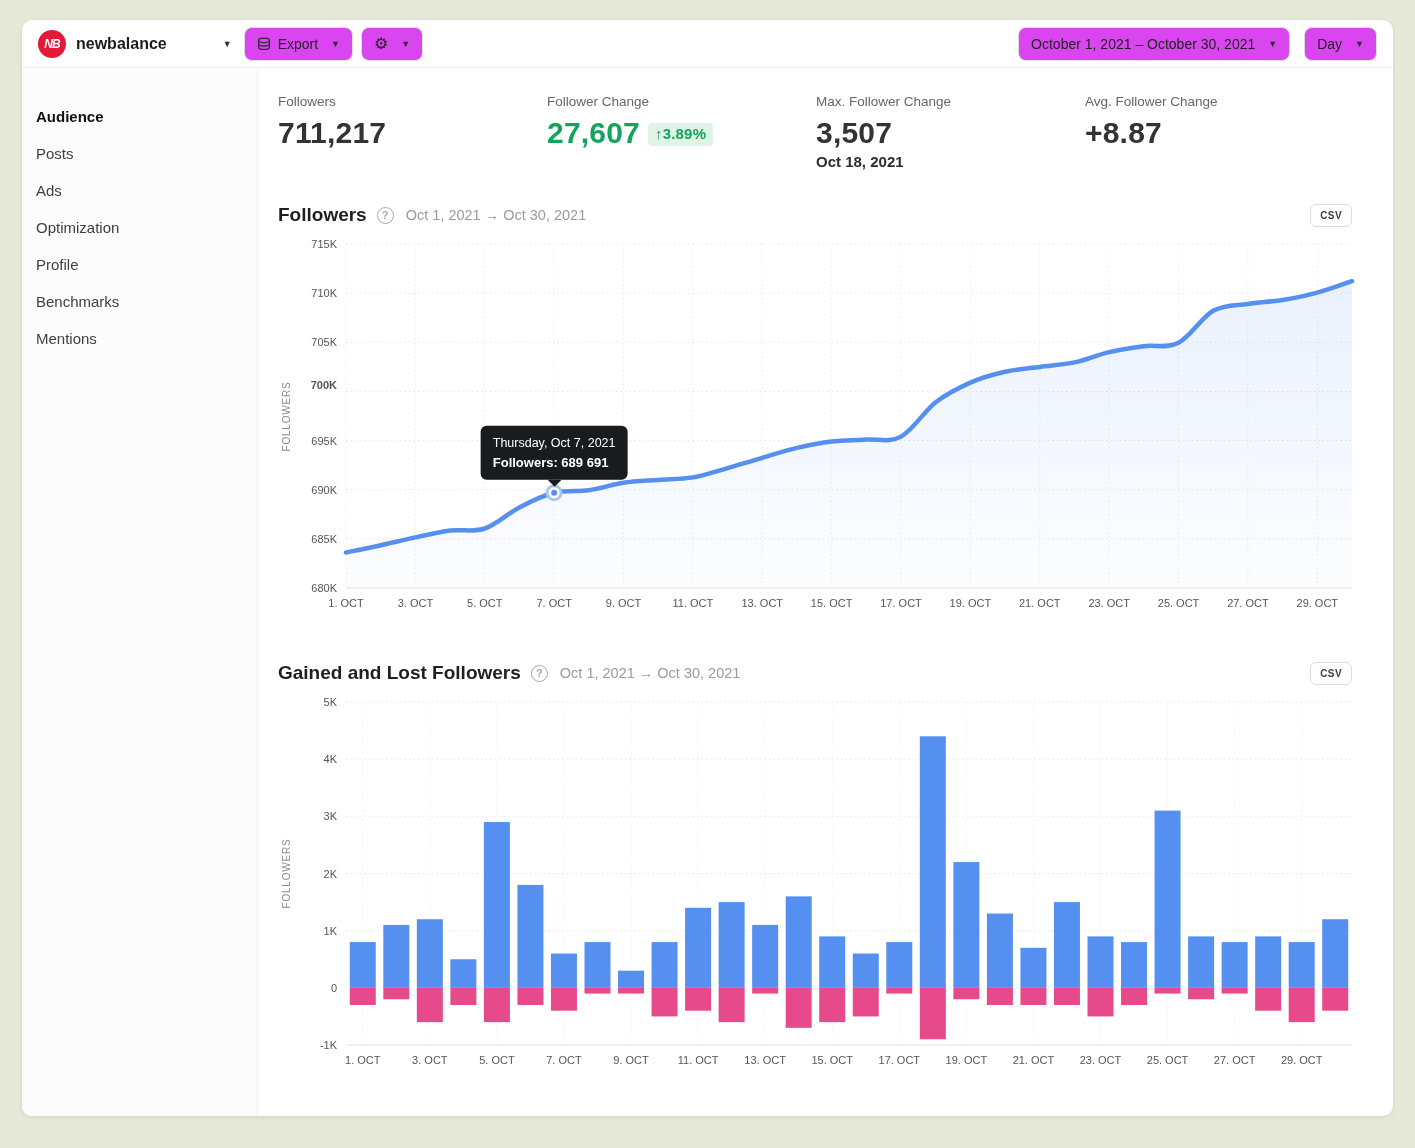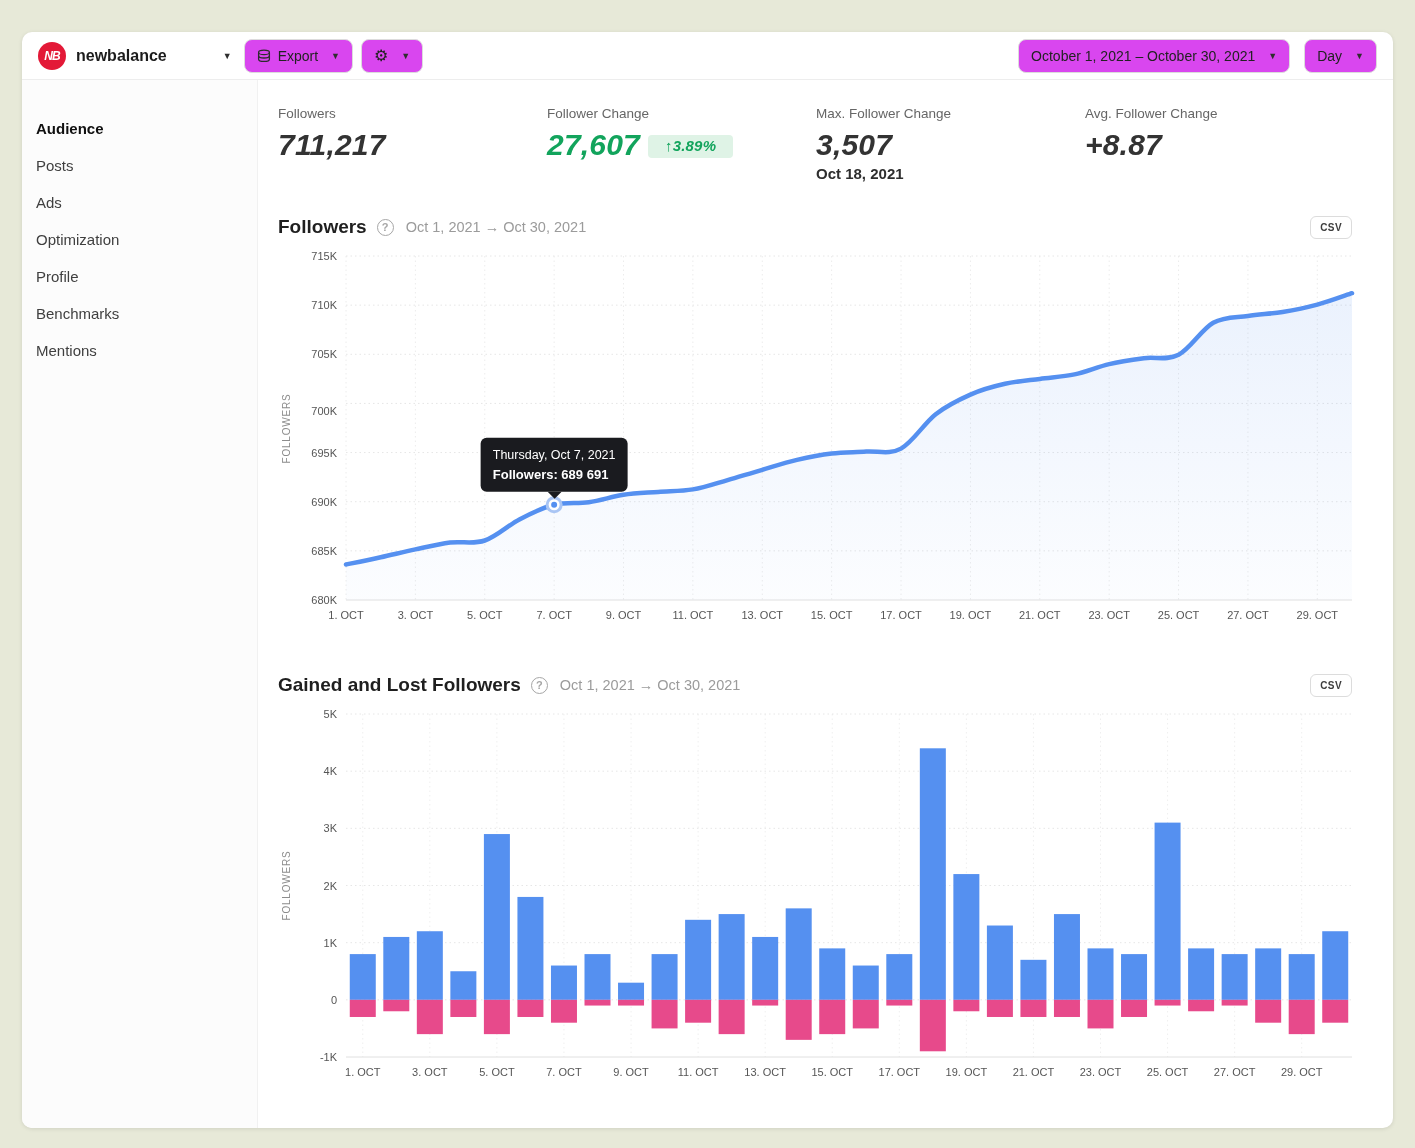--- a/index.html
+++ b/index.html
@@ -5,21 +5,21 @@
   * { box-sizing: border-box; }
   html,body { margin:0; padding:0; }
   body {
     background:#E7E9D8;
     font-family:"Liberation Sans", sans-serif;
     color:#2E2E2E;
     width:1415px; height:1148px;
   }
   .window {
     width:1371px; height:1096px;
-    margin:32px auto 22px;
+    margin:20px auto 22px;
     background:#fff; border-radius:10px;
     overflow:hidden;
     display:flex; flex-direction:column;
     box-shadow:0 1px 4px rgba(0,0,0,.10);
   }
   
   .topbar { height:48px; flex:0 0 auto; display:flex; align-items:center; padding:0 16px; border-bottom:1px solid #EDEDED; }
   .logo { width:28px; height:28px; border-radius:50%; background:#E31937; color:#fff; font-style:italic; font-weight:bold; font-size:12px; display:flex; align-items:center; justify-content:center; flex:0 0 auto; letter-spacing:-1px;}
   .account-name { font-size:16px; font-weight:700; color:#1C1C1C; margin-left:10px; }
   .caret { font-size:9px; color:#2E2E2E; margin-left:6px; }
@@ -33,23 +33,23 @@
   
   .body-row { display:flex; flex:1; min-height:0; }
   .sidebar { width:236px; flex:0 0 auto; background:#FCFCFC; border-right:1px solid #F1F1F1; padding-top:30px; }
   .nav-item { padding:10px 14px; font-size:15px; color:#3F3F3F; cursor:pointer; }
   .nav-item.active { font-weight:700; color:#101010; }
   .main { flex:1; padding:26px 41px 0 20px; overflow:hidden; }
   
   .stats { display:flex; }
   .stat { width:269px; flex:0 0 auto; }
   .stat-label { font-size:13.5px; color:#666; margin-bottom:7px; }
-  .stat-value { font-size:30px; font-weight:700; color:#333; letter-spacing:.2px; line-height:1.1;font-style:italic; }
+  .stat-value { font-size:30px; font-weight:700; color:#333; letter-spacing:.2px; line-height:1.1; }
   .stat-value.green { color:#12A45C; }
-  .badge { display:inline-block; background:#DFF3E6; color:#12A45C; font-size:15px; font-weight:700; border-radius:4px; padding:3px 17px; margin-left:8px; vertical-align:4px; }
+  .badge { display:inline-block; background:#DFF3E6; color:#12A45C; font-size:15px; font-weight:700; border-radius:4px; padding:3px 7px; margin-left:8px; vertical-align:4px; }
   .stat-sub { font-size:15px; font-weight:700; color:#2E2E2E; margin-top:4px; }
   
   .section { margin-top:32px; }
   .section.gained { margin-top:46px; }
   .sec-head { display:flex; align-items:center; gap:10px; height:26px; }
   .sec-title { font-size:19px; font-weight:700; color:#1F1F1F; }
   .help { width:17px; height:17px; border-radius:50%; border:1.5px solid #A6A6A6; color:#A6A6A6; font-size:11px; font-weight:700; display:inline-flex; align-items:center; justify-content:center; cursor:pointer; flex:0 0 auto; }
   .sec-range { font-size:14.5px; color:#9B9B9B; margin-left:2px; }
   .csv-btn { margin-left:auto; border:1px solid #DCDCDC; border-radius:6px; background:#fff; color:#3D3D3D; font-size:10px; font-weight:700; padding:5px 9px; text-transform:uppercase; letter-spacing:.4px; cursor:pointer; }
   
@@ -151,21 +151,21 @@
         </div>
         <div class="chart-wrap">
           <div class="ylab-rot">
               <span>FOLLOWERS</span>
             </div>
           <div class="yaxis" id="line-yaxis">
               <span style="top: 337px;">680K</span>
               <span style="top: 287.857px; text-align: right;">685K</span>
               <span style="top: 238.714px;">690K</span>
               <span style="top: 189.571px;">695K</span>
-              <span style="top: 148px;">700K</span>
+              <span style="top: 134px; font-weight: bold;">700K</span>
               <span style="top: 91.2857px;">705K</span>
               <span style="top: 42.1429px;">710K</span>
               <span style="top: -7px;">715K</span>
             </div>
           <div class="plot line">
             <svg id="line-svg" viewBox="0 0 1006 344">
                 <defs>
                   <linearGradient id="areaGrad" x1="0" y1="0" x2="0" y2="1">
                     <stop offset="0%" stop-color="#5590F0" stop-opacity="0.12"></stop>
                     <stop offset="100%" stop-color="#5590F0" stop-opacity="0.02"></stop>

